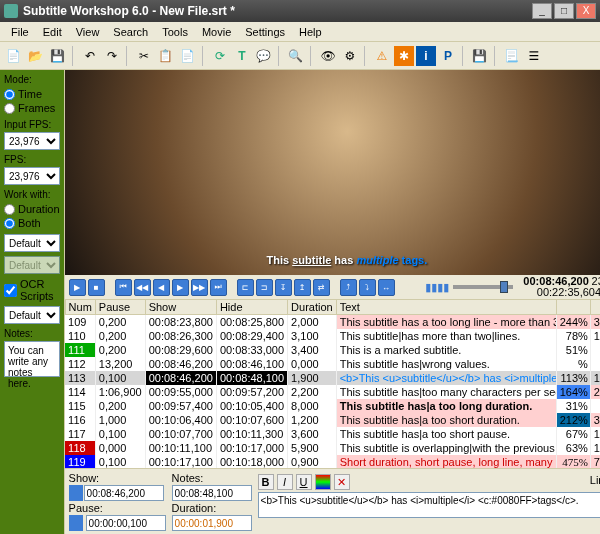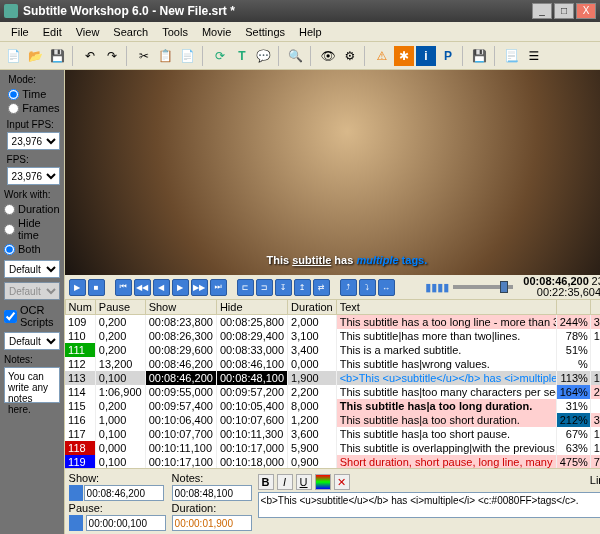--- a/index.html
+++ b/index.html
@@ -12,21 +12,21 @@
 .winbtn.close { background: #e76; color: #fff; }
 
 .menubar { background: #ece9d8; height: 20px; display: flex; align-items: center; padding: 0 4px; border-bottom: 1px solid #d0cba8; }
 .menubar span { padding: 2px 7px; cursor: pointer; }
 
 .toolbar { background: #ece9d8; height: 28px; display: flex; align-items: center; padding: 2px 4px; border-bottom: 1px solid #d0cba8; gap: 2px; }
 .tbtn { width: 20px; height: 20px; border: 1px solid transparent; display: inline-flex; align-items: center; justify-content: center; cursor: pointer; font-size: 12px; }
 .tsep { width: 4px; height: 20px; border-left: 1px solid #bbb; margin: 0 2px; }
 
 .main { display: flex; height: 464px; }
-.sidebar { width: 108px; background: #737373; padding: 4px; border-right: 1px solid #d0cba8; display: flex; flex-direction: column; gap: 4px; font-size: 10px; align-items: flex-end; }
+.sidebar { width: 108px; background: #4d7c0f; padding: 4px; border-right: 1px solid #d0cba8; display: flex; flex-direction: column; gap: 4px; font-size: 10px; }
 .panel { }
 .panel-title { font-size: 10px; margin-bottom: 2px; }
 .radio { display: flex; align-items: center; gap: 3px; padding: 1px 0; }
 .radio input { width: 11px; height: 11px; }
 select { width: 100%; font-size: 10px; height: 18px; background: #fff; border: 1px solid #7f9db9; }
 .notes { border: 1px solid #7f9db9; background: #fff; padding: 3px; font-size: 10px; height: 36px; margin-top: 2px; }
 .chk { display: flex; align-items: center; gap: 3px; }
 
 .right { flex: 1; display: flex; flex-direction: column; background: #000; }
 .video { flex: 0 0 205px; background: #2a2018 radial-gradient(circle at 50% 30%,#d8b88a,#6a4a2c 60%,#1a1410); position: relative; }
@@ -130,24 +130,20 @@
     </div>
     <div class="panel">
       <div class="panel-title">FPS:</div>
       <select><option>23,976</option></select>
     </div>
     <div class="panel">
       <div class="panel-title">Work with:</div>
       <label class="radio">
           <input type="radio" style="">
           <span>Duration</span>
-        </label>
-      <label class="radio">
-          <input type="radio" style="">
-          <span>Hide time</span>
         </label>
       <label class="radio">
           <input type="radio" checked="" style="">
           <span>Both</span>
         </label>
     </div>
     <select><option>Default</option></select>
     <select disabled="" style="color:#999"><option>Default</option></select>
     <label class="chk">
         <input type="checkbox" checked="" style="">
@@ -314,21 +310,21 @@
               <td class="cps">63%</td>
               <td class="cps">10 cps</td>
             </tr>
             <tr>
               <td class="num" style="background: rgb(0, 0, 255); color: rgb(255, 255, 255);">119</td>
               <td>0,100</td>
               <td>00:10:17,100</td>
               <td>00:10:18,000</td>
               <td>0,900</td>
               <td style="background: rgb(255, 208, 208); color: rgb(204, 0, 0); max-width: 220px; overflow: hidden;">Short duration, short pause, long line, many CpS,|marked,|3 lines.</td>
-              <td class="cps" style="background: rgb(255, 208, 208);">475%</td>
+              <td class="cps" style="background: rgb(255, 208, 208); font-family: Liberation Serif, serif;">475%</td>
               <td class="cps" style="background: rgb(255, 208, 208);">72 cps</td>
             </tr>
           </tbody>
       </table>
     </div>
 
     <div class="editor">
       <div class="erow">
         <div class="ecol">
           <span>Show:</span>

